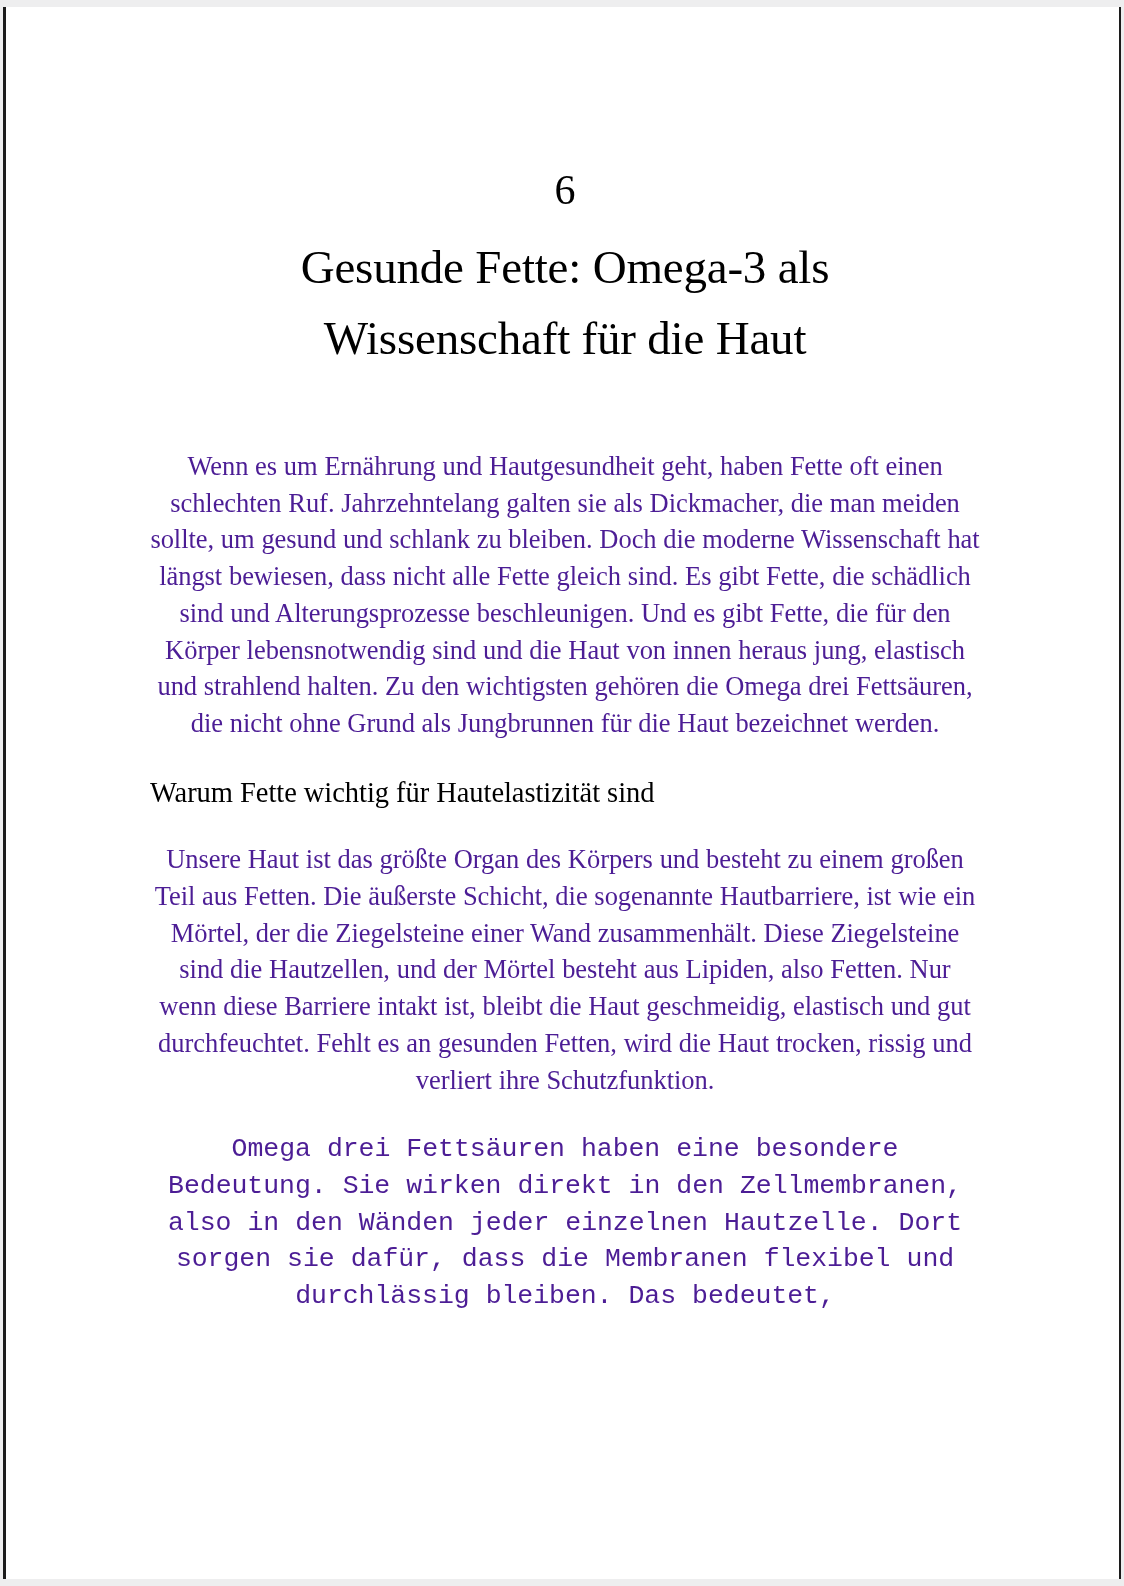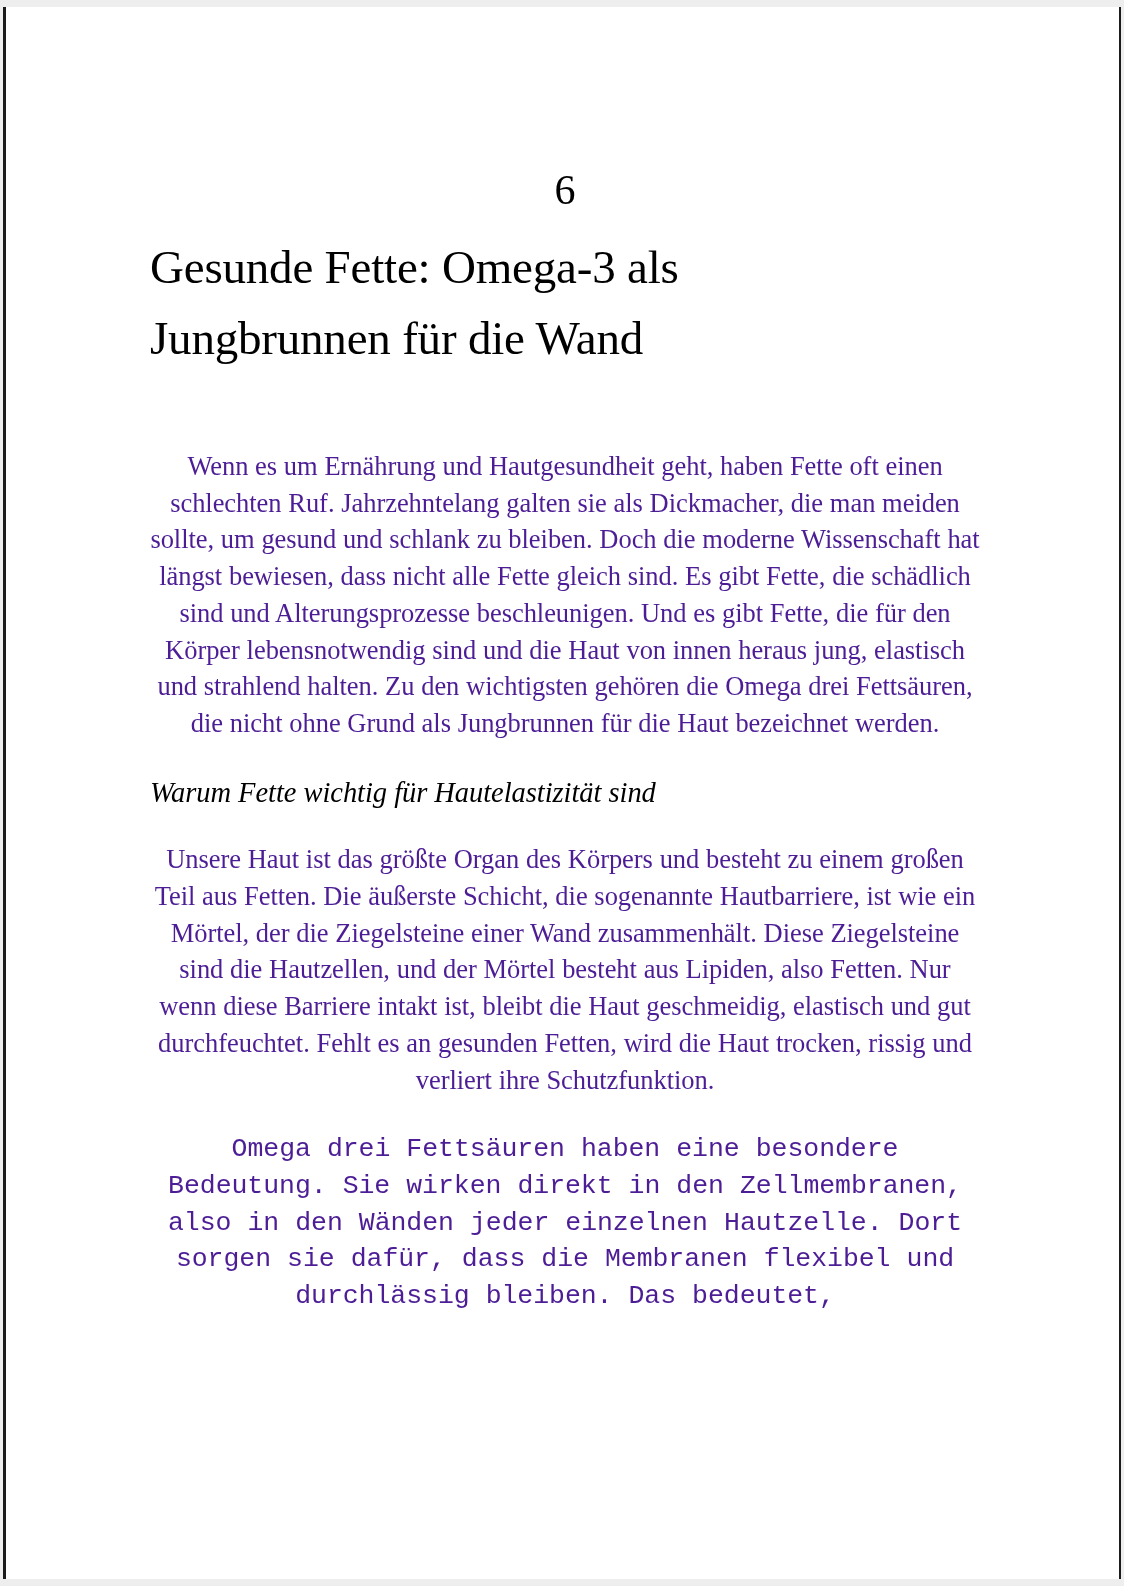--- a/index.html
+++ b/index.html
@@ -53,20 +53,21 @@
     font-size: 42px;
     font-weight: normal;
     line-height: 1.12;
     color: #000000;
     letter-spacing: 0.2px;
   }
 
   .chapter-title {
     margin: 0;
     padding-top: 18px;
+    text-align: center;
     font-size: 47px;
     font-weight: normal;
     line-height: 1.5;
     color: #000000;
     letter-spacing: -0.2px;
   }
 
   
   .body-block {
     padding-top: 75px;
@@ -82,42 +83,41 @@
     word-spacing: 0.2px;
   }
 
   h2.section-heading {
     margin: 0 0 30px 0;
     font-size: 28.5px;
     font-weight: normal;
     line-height: 36.7px;
     color: #000000;
     letter-spacing: -0.05px;
-    font-style: italic;
   }
 
   p.body-paragraph:last-child {
     margin-bottom: 0;
     font-family: Liberation Mono, monospace;
   }
 </style>
 </head>
 <body>
 
 <div class="page-viewport">
 
   <div class="page-sheet">
 
     <div class="page-content">
 
       <div class="chapter-number">6</div>
 
       <h1 class="chapter-title">
         <span>Gesunde Fette: Omega-3 als</span><br>
-        <span>Jungbrunnen für die Wand</span>
+        <span>Wissenschaft für die Haut</span>
       </h1>
 
       <div class="body-block">
 
         <p class="body-paragraph">Wenn es um Ernährung und Hautgesundheit geht, haben Fette oft einen schlechten Ruf. Jahrzehntelang galten sie als Dickmacher, die man meiden sollte, um gesund und schlank zu bleiben. Doch die moderne Wissenschaft hat längst bewiesen, dass nicht alle Fette gleich sind. Es gibt Fette, die schädlich sind und Alterungsprozesse beschleunigen. Und es gibt Fette, die für den Körper lebensnotwendig sind und die Haut von innen heraus jung, elastisch und strahlend halten. Zu den wichtigsten gehören die Omega drei Fettsäuren, die nicht ohne Grund als Jungbrunnen für die Haut bezeichnet werden.</p>
 
         <h2 class="section-heading">Warum Fette wichtig für Hautelastizität sind</h2>
 
         <p class="body-paragraph">Unsere Haut ist das größte Organ des Körpers und besteht zu einem großen Teil aus Fetten. Die äußerste Schicht, die sogenannte Hautbarriere, ist wie ein Mörtel, der die Ziegelsteine einer Wand zusammenhält. Diese Ziegelsteine sind die Hautzellen, und der Mörtel besteht aus Lipiden, also Fetten. Nur wenn diese Barriere intakt ist, bleibt die Haut geschmeidig, elastisch und gut durchfeuchtet. Fehlt es an gesunden Fetten, wird die Haut trocken, rissig und verliert ihre Schutzfunktion.</p>
 

